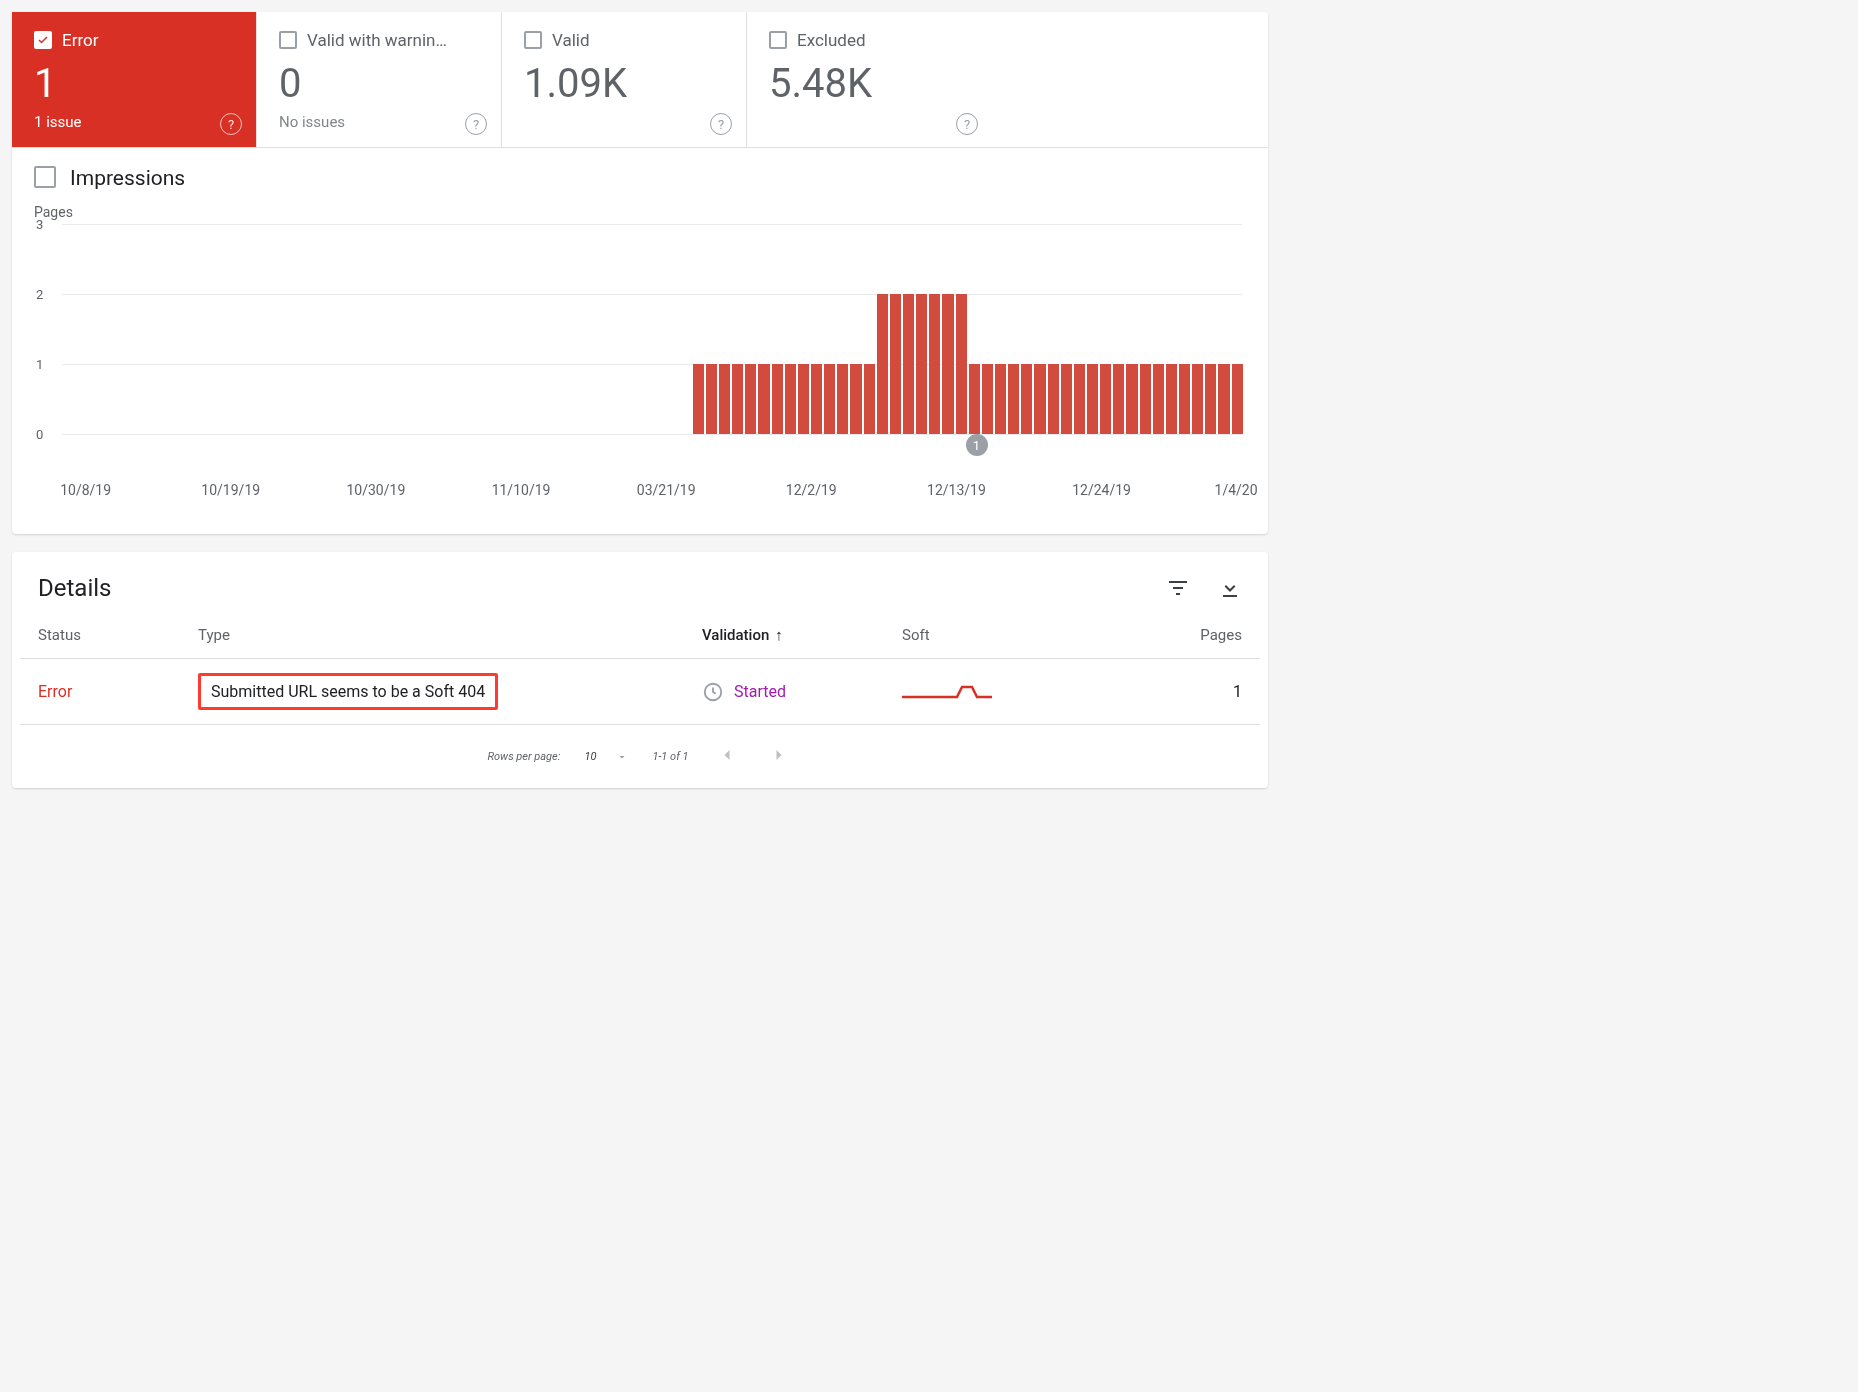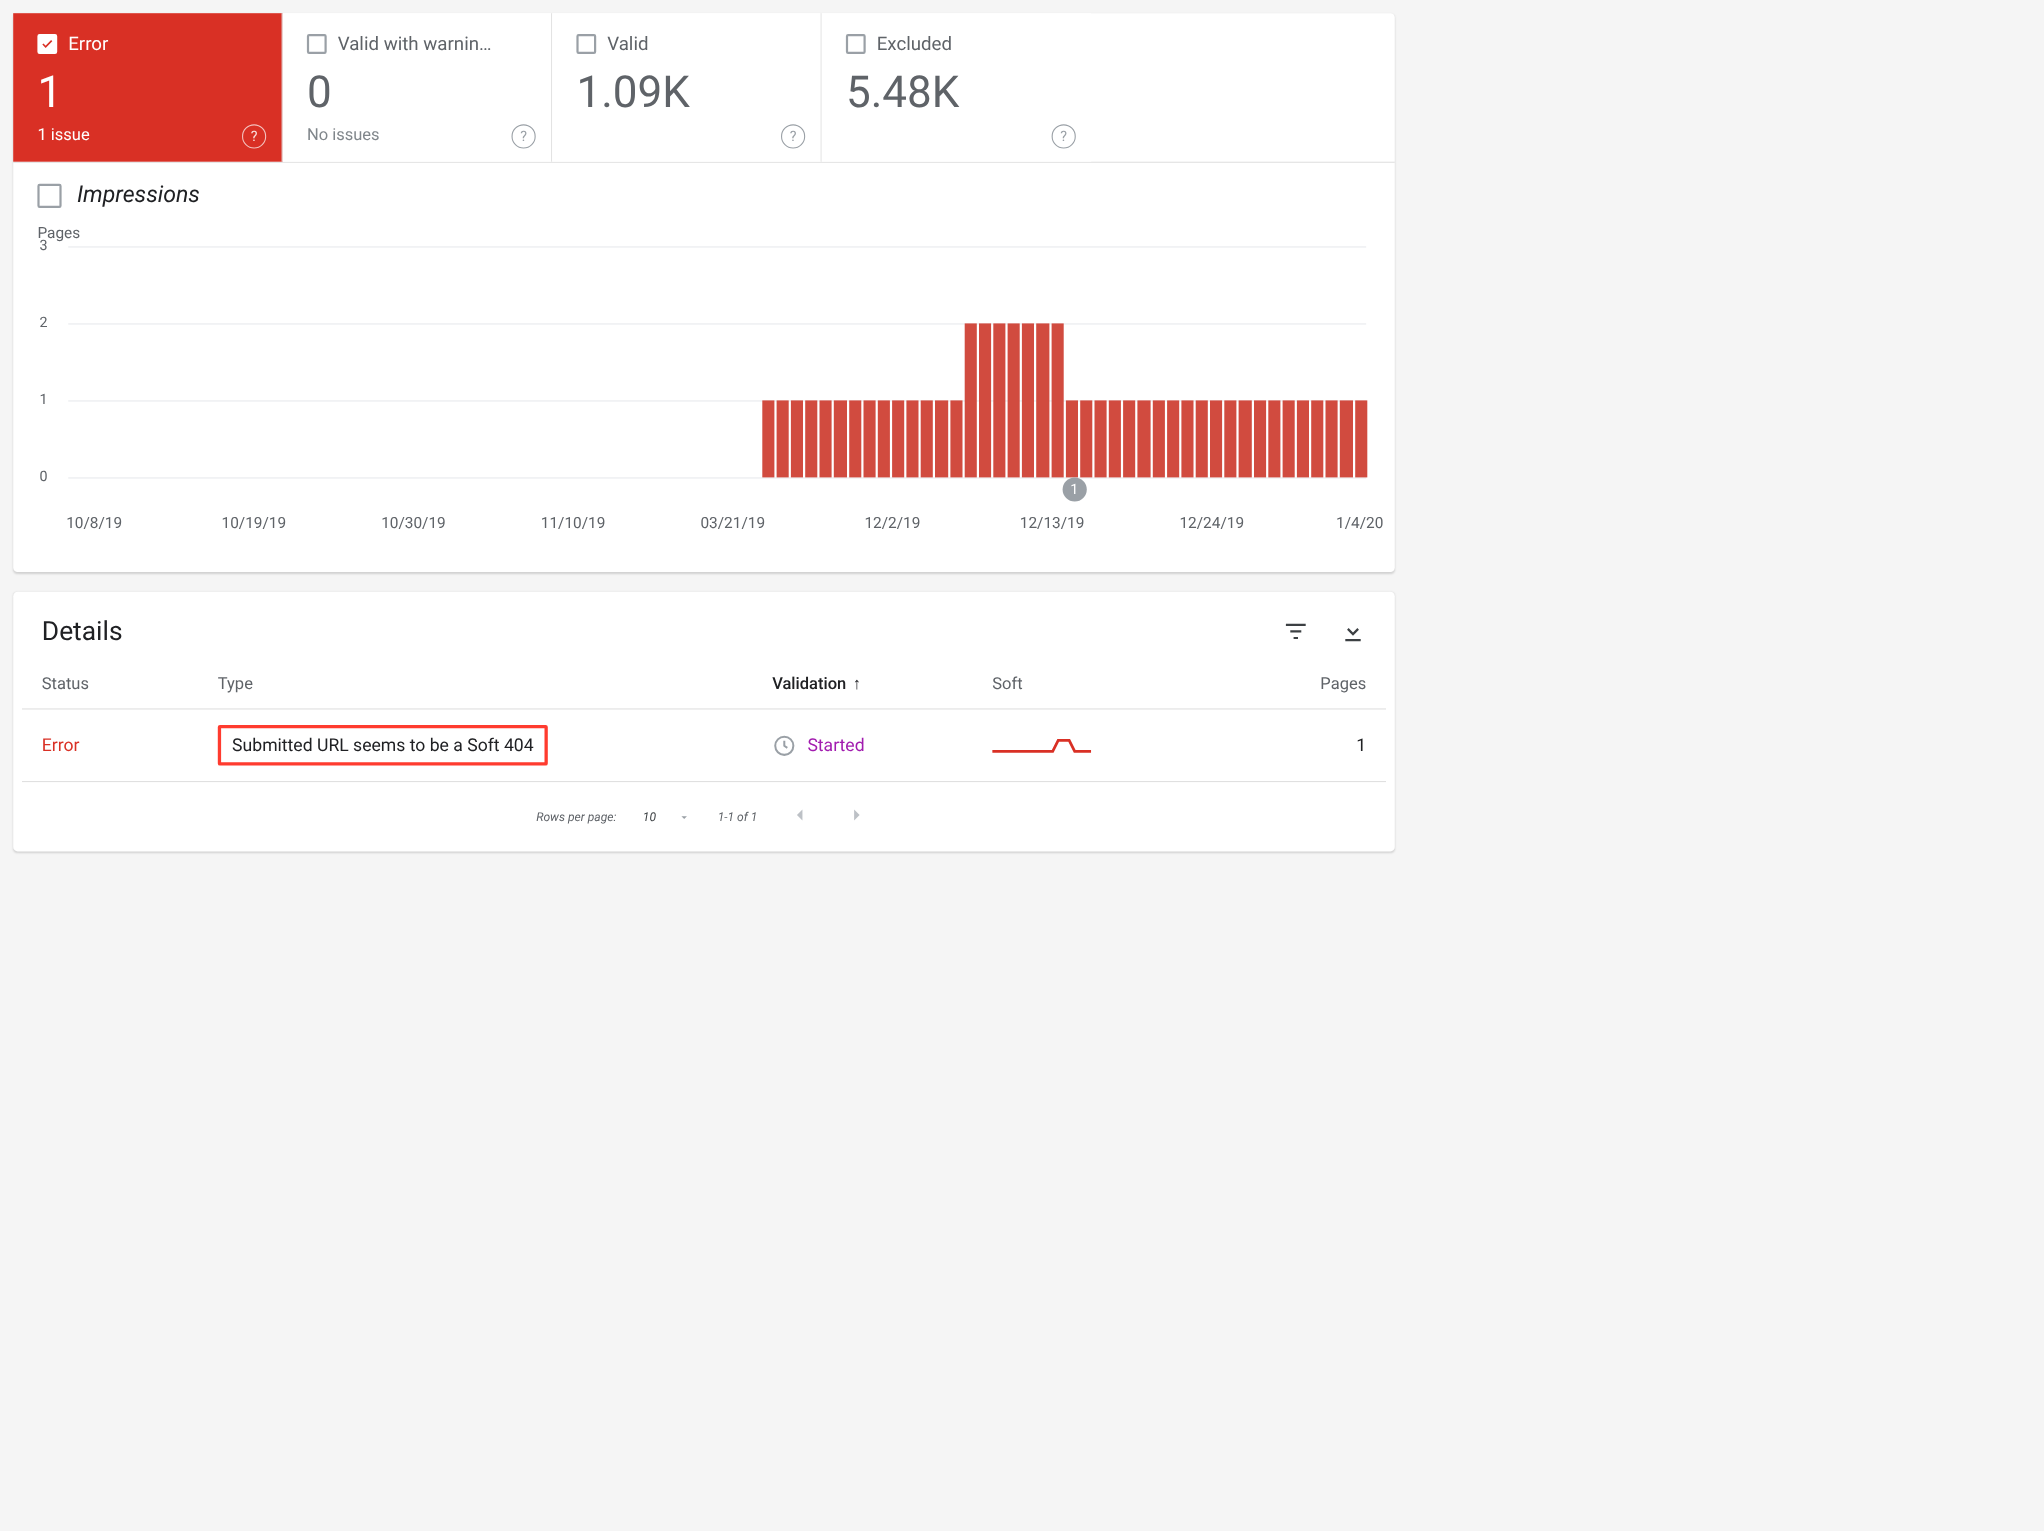--- a/index.html
+++ b/index.html
@@ -44,32 +44,32 @@
   .tab.active .help{ border-color:rgba(255,255,255,0.7); color:rgba(255,255,255,0.85);}
   .checkbox {
     width:18px;height:18px;border:2px solid #9aa0a6;border-radius:2px;
     display:inline-flex;align-items:center;justify-content:center;flex-shrink:0;
   }
   .tab.active .checkbox{ border-color:#fff; background:#fff0;}
   .checkbox.checked{ background:transparent;}
   .checkbox.checked svg{stroke:#d93025;}
   .tab.active .checkbox.checked{ background:#fff;}
   
-  .impressions-row{ display:flex;align-items:center;gap:14px;padding:18px 22px 4px 22px;font-style:italic;}
+  .impressions-row{ display:flex;gap:14px;padding:18px 22px 4px 22px;}
   .impressions-row .checkbox{width:22px;height:22px;}
   .impressions-row span{ font-size:21px; color:#202124;}
   
   .chart-wrap{ padding:10px 22px 22px 22px;}
   .ylabel{font-size:14px;color:#5f6368;margin-bottom:4px;}
   .chart{ position:relative; height:210px; margin-left:28px; margin-right:4px;}
   .grid-line{ position:absolute; left:0; right:0; border-top:1px solid #e8eaed;}
   .ytick{ position:absolute; left:-26px; font-size:13px; color:#5f6368; transform:translateY(-50%);}
   .bars{ position:absolute; left:0; right:0; bottom:0; top:0; display:flex; align-items:flex-end; gap:2px;}
   .bar{ flex:1; background:#d14b3f;}
-  .xaxis{ position:relative; height:30px; margin-left:28px; margin-right:4px; margin-top:12px;}
+  .xaxis{ position:relative; height:30px; margin-left:28px; margin-right:4px; margin-top:26px;}
   .xtick{ position:absolute; font-size:14px; color:#5f6368; transform:translateX(-50%); white-space:nowrap;}
   .marker{ position:absolute; width:22px;height:22px;border-radius:50%;background:#9aa0a6;color:#fff;display:flex;align-items:center;justify-content:center;font-size:13px; transform:translateX(-50%);}
   
   .details-header{ display:flex; align-items:center; justify-content:space-between; padding:22px 26px 10px 26px;}
   .details-header h2{ font-size:24px; font-weight:400; color:#202124;}
   .details-header .actions{ display:flex; gap:28px; color:#3c4043;}
   .iconbtn{ cursor:pointer; display:flex; align-items:center;}
   .table{ width:100%; padding:0 8px;}
   .thead,.trow{ display:grid; grid-template-columns: 160px 1fr 200px 220px 120px; align-items:center; padding:14px 18px;}
   .thead{ color:#5f6368; font-size:15px; border-bottom:1px solid #e0e0e0;}

